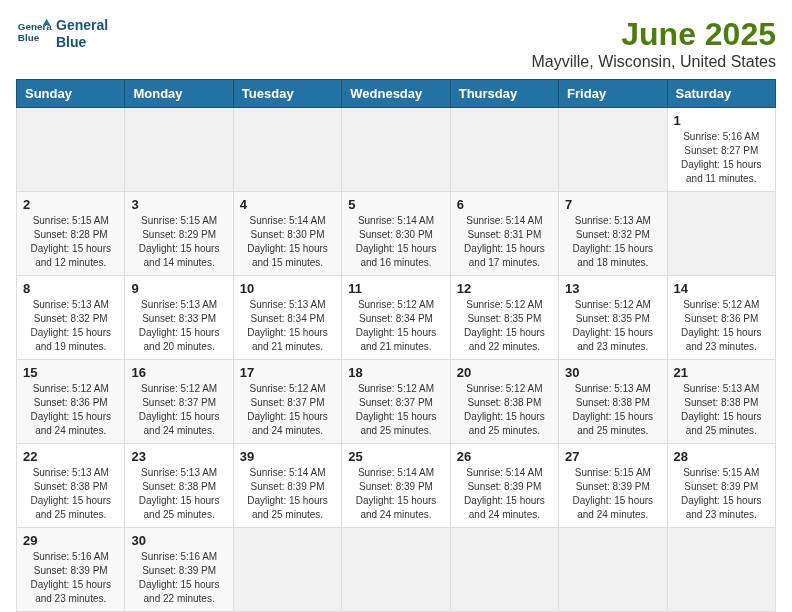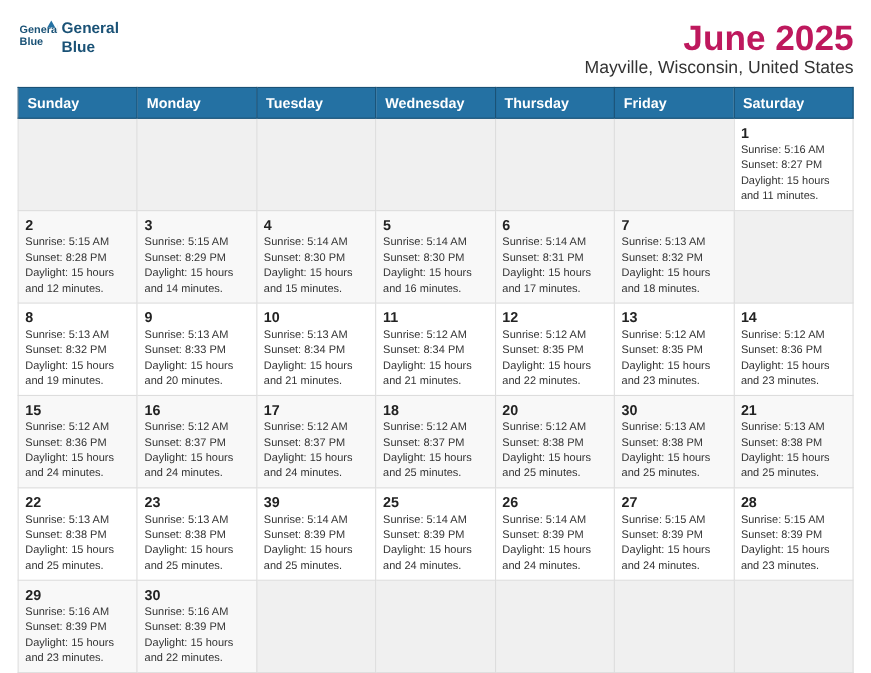--- a/index.html
+++ b/index.html
@@ -30,21 +30,21 @@
     .logo-icon {
       width: 36px;
       height: 36px;
     }
     .title-area {
       text-align: right;
     }
     .month-title {
       font-size: 32px;
       font-weight: bold;
-      color: #be185d;
+      color: #4d7c0f;
     }
     .location-title {
       font-size: 16px;
       color: #333;
     }
     .calendar-table {
       width: 100%;
       border-collapse: collapse;
       border: 1px solid #ccc;
       padding-left: 44px;
@@ -74,20 +74,21 @@
     .day-number {
       font-size: 13px;
       font-weight: bold;
       display: block;
       margin-bottom: 2px;
     }
     .day-info {
       font-size: 10px;
       line-height: 1.4;
       color: #333;
+      text-align: center;
     }
     .empty-cell {
       background: #f0f0f0 !important;
     }
   </style>
 </head>
 <body>
 
 <div class="header-area">
   <div class="logo">

